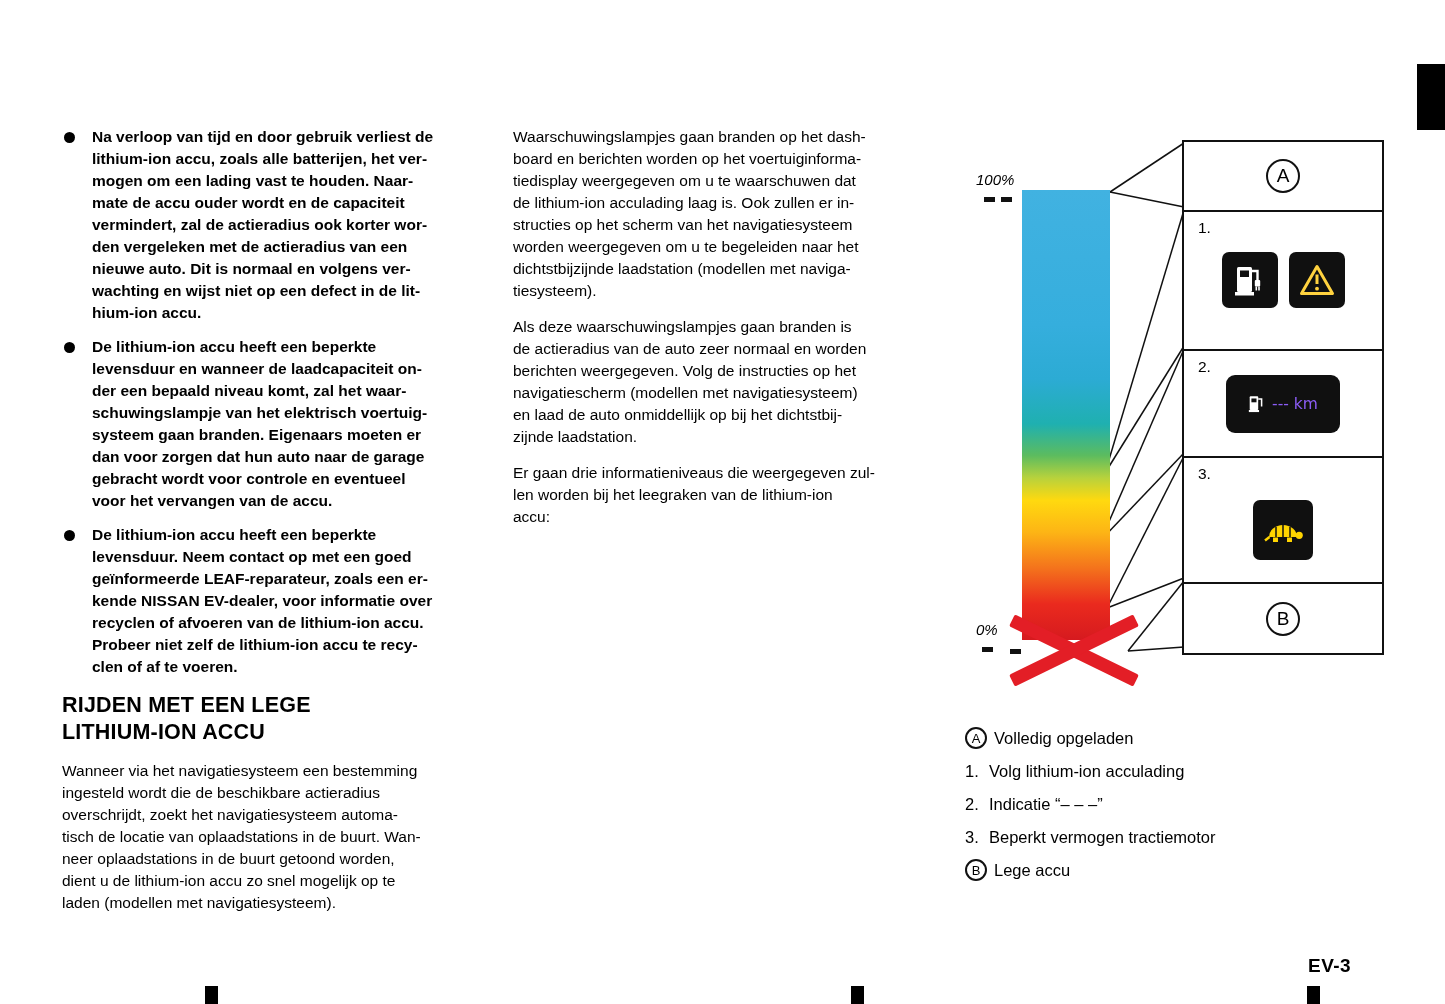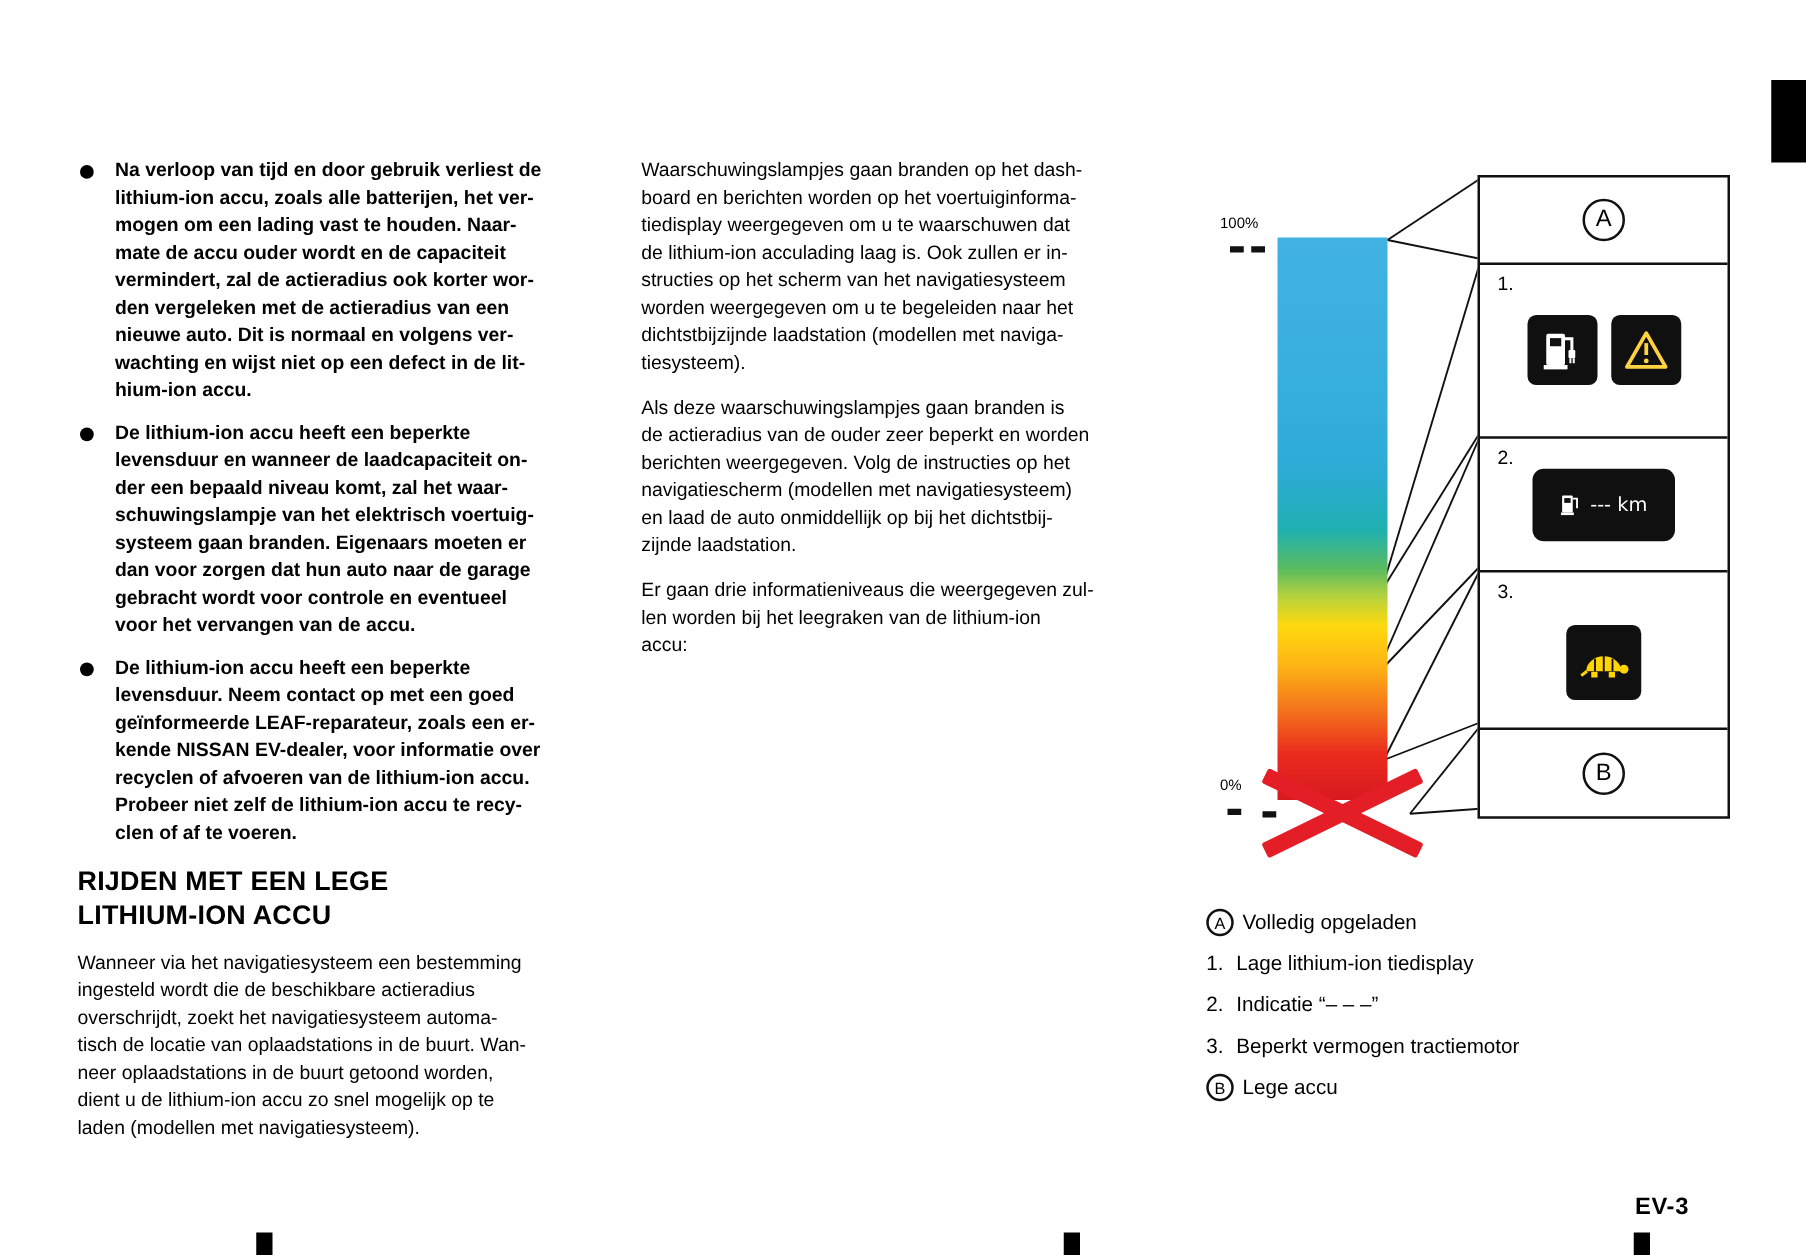--- a/index.html
+++ b/index.html
@@ -15,40 +15,40 @@
   .bullet-dot{width:11px;height:11px;background:#000;border-radius:50%;margin:6px 17px 0 2px;flex:none;}
   .bullet-text{font-weight:bold;font-size:15.5px;line-height:22px;white-space:pre-line;}
   .section-heading{font-weight:bold;font-size:21.5px;line-height:27px;margin:14px 0 14px 0;white-space:pre-line;letter-spacing:.2px;}
   .body-par{font-size:15.5px;line-height:22px;white-space:pre-line;}
   .col-mid .body-par{margin-bottom:14px;}
   
   .diagram{position:absolute;left:958px;top:135px;width:434px;height:562px;}
   .connectors{position:absolute;left:0;top:0;z-index:0;}
   .grad-bar{position:absolute;left:64px;top:55px;width:88px;height:450px;z-index:1;
     background:linear-gradient(180deg,#41b2e1 0%,#35aedd 30%,#2cabd4 42%,#1fb0b0 52%,#5cbc5f 59%,#b8d23c 64%,#ffd90f 69%,#fdb515 76%,#f4731c 84%,#ea2a1e 92%,#d61a1f 100%);}
-  .pct-label{position:absolute;font-size:12px;z-index:2;}
+  .pct-label{position:absolute;font-size:15px;z-index:2;font-style:italic;}
   .pct-top{left:18px;top:36px;}
   .pct-bottom{left:18px;top:486px;}
   .tick{position:absolute;width:11px;height:4.5px;background:#111;z-index:2;}
   .xbar{position:absolute;left:47px;top:509px;width:138px;height:13px;background:#e31e26;border-radius:2px;z-index:3;}
   .x1{transform:rotate(26deg);}
   .x2{transform:rotate(-26deg);}
   .dbox{position:absolute;left:224px;top:5px;width:202px;height:515px;border:2px solid #111;
     box-sizing:border-box;display:flex;flex-direction:column;background:#fff;z-index:1;}
   .dsec{position:relative;border-top:2px solid #111;box-sizing:border-box;}
   .dsec:first-child{border-top:none;}
   .sec-a{height:68px;display:flex;align-items:center;justify-content:center;}
   .sec-1{height:139px;}
   .sec-2{height:107px;}
   .sec-3{height:126px;}
   .sec-b{flex:1;display:flex;align-items:center;justify-content:center;}
   .sec-num{position:absolute;left:14px;top:7px;font-size:15.5px;}
   .icon-row{display:flex;justify-content:center;gap:11px;margin-top:40px;}
   .tile{width:56px;height:56px;background:#101010;border-radius:7px;display:flex;align-items:center;justify-content:center;}
-  .range-tile{width:114px;height:58px;background:#101010;border-radius:9px;display:flex;align-items:center;justify-content:center;gap:7px;margin:24px auto 0;color:#ffffff;font-size:15.5px;font-family:"DejaVu Sans",sans-serif;}
+  .range-tile{width:114px;height:58px;background:#101010;border-radius:9px;display:flex;align-items:center;justify-content:center;gap:7px;margin:24px auto 0;color:#8b5cf6;font-size:15.5px;font-family:"DejaVu Sans",sans-serif;}
   .turtle-tile{margin:42px auto 0;width:60px;height:60px;}
   .circ{width:34px;height:34px;border:2.5px solid #111;border-radius:50%;display:flex;align-items:center;justify-content:center;font-size:19px;box-sizing:border-box;background:#fff;}
   
   .legend{position:absolute;left:965px;top:727px;width:430px;}
   .legend-row{display:flex;align-items:center;margin-bottom:11px;font-size:16.5px;height:22px;}
   .circ.small{width:22px;height:22px;border-width:2px;font-size:13px;margin-right:7px;flex:none;}
   .legend-num{width:24px;flex:none;}
   
   .page-num{position:absolute;left:1308px;top:955px;width:80px;text-align:left;font-weight:bold;font-size:19px;letter-spacing:.5px;}
   .tab-mark{position:absolute;left:1417px;top:64px;width:28px;height:66px;background:#000;}
@@ -112,21 +112,21 @@
   <div class="col-mid">
     <p class="body-par">Waarschuwingslampjes gaan branden op het dash-
 board en berichten worden op het voertuiginforma-
 tiedisplay weergegeven om u te waarschuwen dat
 de lithium-ion acculading laag is. Ook zullen er in-
 structies op het scherm van het navigatiesysteem
 worden weergegeven om u te begeleiden naar het
 dichtstbijzijnde laadstation (modellen met naviga-
 tiesysteem).</p>
     <p class="body-par">Als deze waarschuwingslampjes gaan branden is
-de actieradius van de ouder zeer beperkt en worden
+de actieradius van de auto zeer normaal en worden
 berichten weergegeven. Volg de instructies op het
 navigatiescherm (modellen met navigatiesysteem)
 en laad de auto onmiddellijk op bij het dichtstbij-
 zijnde laadstation.</p>
     <p class="body-par">Er gaan drie informatieniveaus die weergegeven zul-
 len worden bij het leegraken van de lithium-ion
 accu:</p>
   </div>
 
   <div class="diagram">
@@ -217,21 +217,21 @@
     </div>
   </div>
 
   <div class="legend">
     <div class="legend-row">
       <span class="circ small">A</span>
       <span>Volledig opgeladen</span>
     </div>
     <div class="legend-row">
       <span class="legend-num">1.</span>
-      <span>Lage lithium-ion tiedisplay</span>
+      <span>Volg lithium-ion acculading</span>
     </div>
     <div class="legend-row">
       <span class="legend-num">2.</span>
       <span>Indicatie “– – –”</span>
     </div>
     <div class="legend-row">
       <span class="legend-num">3.</span>
       <span>Beperkt vermogen tractiemotor</span>
     </div>
     <div class="legend-row">

